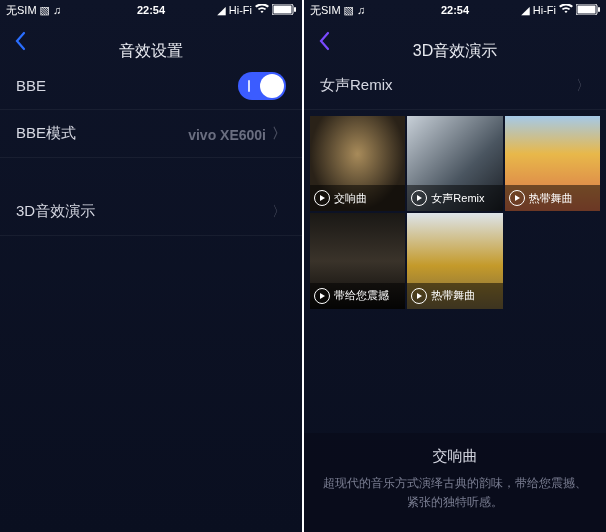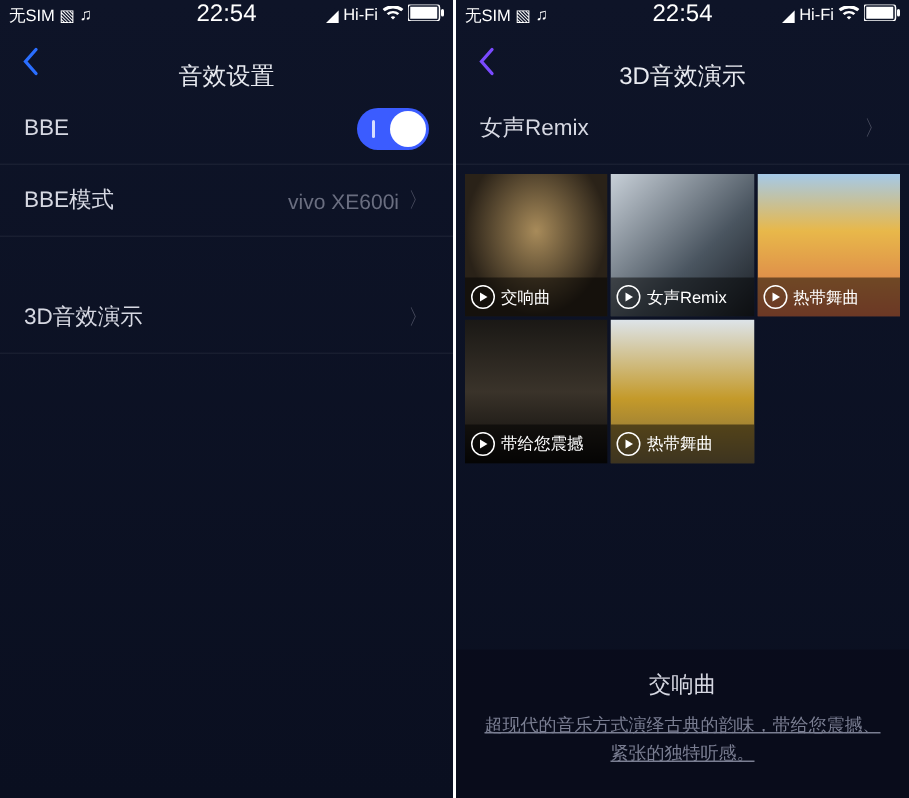--- a/index.html
+++ b/index.html
@@ -20,21 +20,21 @@
 .status-bar {
   height: 20px;
   display: flex;
   justify-content: space-between;
   align-items: center;
   padding: 0 6px;
   color: #fff;
   font-size: 11px;
 }
 .status-left, .status-right { display: flex; align-items: center; gap: 3px; }
-.status-center { position: absolute; left: 50%; transform: translateX(-50%); font-size: 16px; font-weight: 400; }
+.status-center { position: absolute; left: 50%; transform: translateX(-50%); font-size: 11px; font-weight: 700; }
 .nav-bar {
   height: 42px;
   display: flex;
   align-items: flex-end;
   position: relative;
 }
 .back-btn {
   width: 40px;
   height: 100%;
   display: flex;
@@ -52,21 +52,21 @@
 .row {
   height: 48px;
   display: flex;
   align-items: center;
   justify-content: space-between;
   padding: 0 16px;
   border-bottom: 1px solid rgba(255,255,255,0.05);
 }
 .row-label { color: #d6d8e2; font-size: 15px; text-align: right; }
 .row-value { color: #6a6e80; font-size: 14px; margin-right: 6px; }
-.row-right { display: flex; align-items: center; }
+.row-right { display: flex; align-items: flex-end; font-weight: bold; }
 .toggle {
   width: 48px;
   height: 28px;
   background: #3b5cff;
   border-radius: 14px;
   position: relative;
 }
 .toggle-knob {
   position: absolute;
   right: 2px;
@@ -132,21 +132,21 @@
   margin-left: 1px;
 }
 .tile-label { color: #fff; font-size: 11px; white-space: nowrap; overflow: hidden; }
 .footer {
   margin-top: auto;
   padding: 14px 18px 20px;
   background: rgba(8,12,25,0.7);
   text-align: center;
 }
 .footer-title { color: #d6d8e2; font-size: 15px; margin-bottom: 8px; }
-.footer-desc { color: #7a7e92; font-size: 12px; line-height: 1.6; text-decoration: underline; }
+.footer-desc { color: #7a7e92; font-size: 12px; line-height: 1.6; }
 
 .bg-orchestra { background: radial-gradient(ellipse at 50% 40%, #a88b5a 0%, #2a2218 70%); }
 .bg-singer { background: linear-gradient(135deg, #c8d0d8 0%, #4a5560 60%, #1a1e24 100%); }
 .bg-tropical { background: linear-gradient(180deg, #a5c9e8 0%, #e8b84a 40%, #d8704a 100%); }
 .bg-vocal { background: linear-gradient(180deg, #1a1815 0%, #3a332a 50%, #0a0908 100%); }
 .bg-heli { background: linear-gradient(180deg, #dde4ea 0%, #c49a2a 55%, #7a6840 100%); }
 </style>
 </head>
 <body>
 

